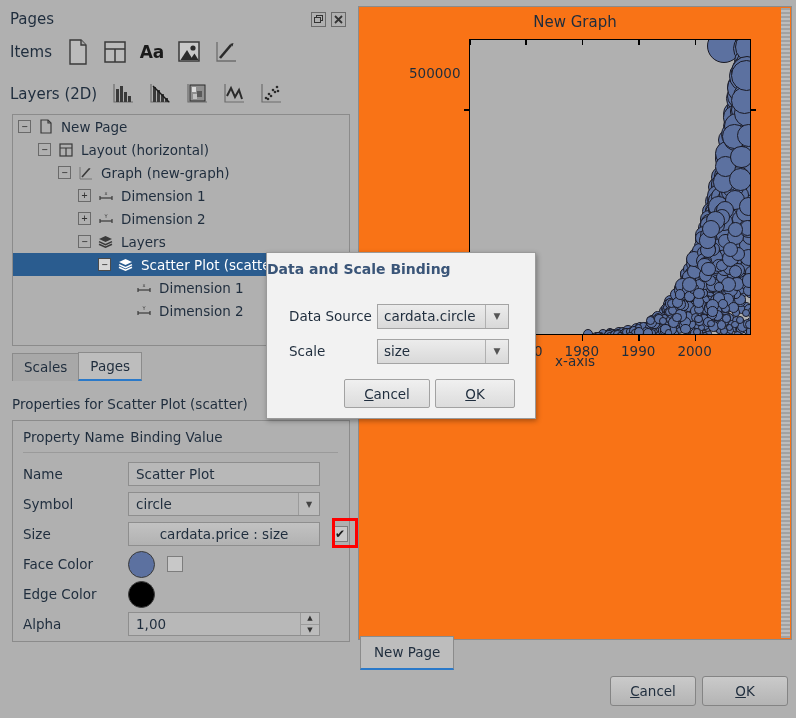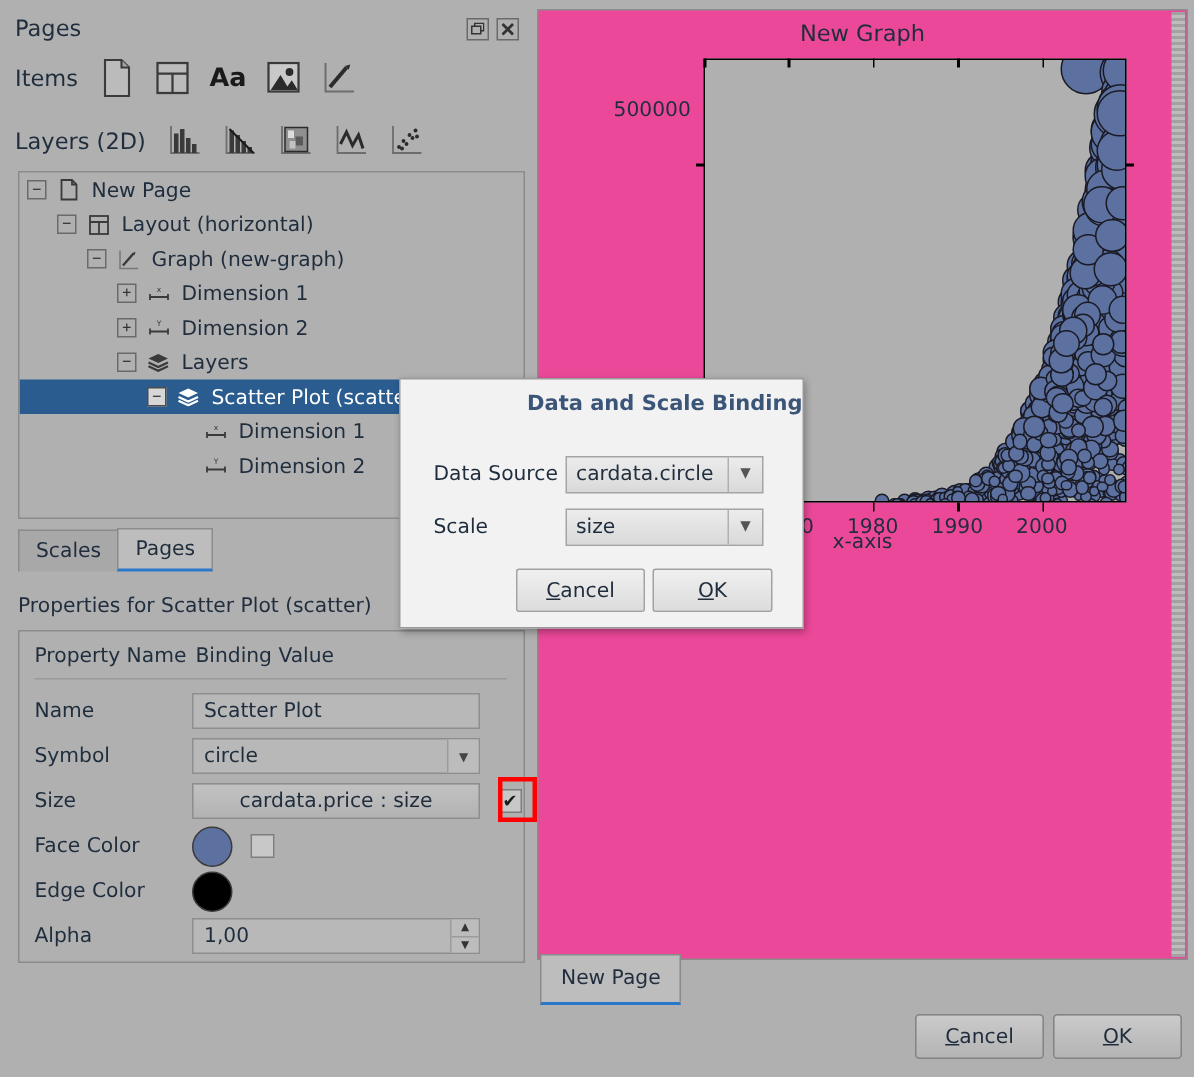--- a/index.html
+++ b/index.html
@@ -70,21 +70,21 @@
   .spin{position:absolute;right:0;top:0;width:18px;height:100%;border-left:1px solid #9b9b9b;
       display:flex;flex-direction:column;background:#bcbcbc;}
   .spin div{flex:1;display:flex;align-items:center;justify-content:center;font-size:7px;color:#333;}
   .spin div:first-child{border-bottom:1px solid #9b9b9b;}
 
   #help-btn{left:12px;top:676px;width:80px;height:28px;}
   .pbtn{background:linear-gradient(#cacaca,#b4b4b4);border:1px solid #848484;border-radius:3px;
       display:flex;align-items:center;justify-content:center;font-size:13.5px;color:#1f2d3d;}
 
   
-  #canvas-area{left:358px;top:6px;width:432px;height:632px;background:#ec4899;
+  #canvas-area{left:358px;top:6px;width:432px;height:632px;background:#f97316;
       border:1px solid #8b8b8b;}
   #plot-title{position:absolute;left:0;right:0;top:142px;text-align:center;font-size:15px;color:#1f2d3d;}
   #plot-frame{position:absolute;left:110px;top:32px;width:282px;height:296px;
       border:1.5px solid #000;box-sizing:border-box;background:#b0b0b0;overflow:hidden;}
   #ylab{position:absolute;right:400px;top:196px;font-size:13.5px;white-space:nowrap;}
   .ytick{position:absolute;width:6px;height:1.5px;background:#000;}
   .xtick{position:absolute;width:1.5px;height:6px;background:#000;}
   .xticklab{position:absolute;font-size:13.5px;transform:translateX(-50%);}
   #xaxis-title{position:absolute;left:0;right:0;top:482px;text-align:center;font-size:13.5px;}
   #zero-lab{position:absolute;font-size:13.5px;}
@@ -93,21 +93,21 @@
   #page-tab{left:360px;top:636px;}
   .ptab{padding:7px 13px 8px 13px;background:#bdbdbd;border:1px solid #8b8b8b;border-bottom:2px solid #2a79c9;
        font-size:13.5px;color:#1f2d3d;}
 
   #cancel-btn{left:610px;top:676px;width:84px;height:28px;}
   #ok-btn{left:702px;top:676px;width:84px;height:28px;}
 
   
   #dialog{left:266px;top:252px;width:268px;height:165px;background:#f2f2f2;
       border:1px solid #9a9a9a;box-shadow:1px 2px 5px rgba(0,0,0,.32);}
-  #dlg-title{position:absolute;left:0;right:0;top:8px;text-align:right;
+  #dlg-title{position:absolute;left:0;right:0;top:8px;text-align:left;
       font-size:14px;font-weight:bold;color:#3a5578;}
   .dlg-row{position:absolute;left:22px;height:26px;display:flex;align-items:center;}
   .dlg-lbl{width:88px;font-size:13.5px;color:#1f2d3d;}
   .dlg-combo{width:132px;height:25px;background:linear-gradient(#ececec,#d9d9d9);
       border:1px solid #a4a4a4;display:flex;align-items:center;padding:0 6px;
       font-size:13.5px;color:#1f2d3d;position:relative;box-sizing:border-box;padding-right:26px;}
   .dlg-combo .arrow{position:absolute;right:0;top:0;width:22px;height:100%;
       border-left:1px solid #b0b0b0;display:flex;align-items:center;justify-content:center;
       font-size:9px;color:#555;}
   .dbtn{position:absolute;height:27px;background:linear-gradient(#f0f0f0,#dcdcdc);

